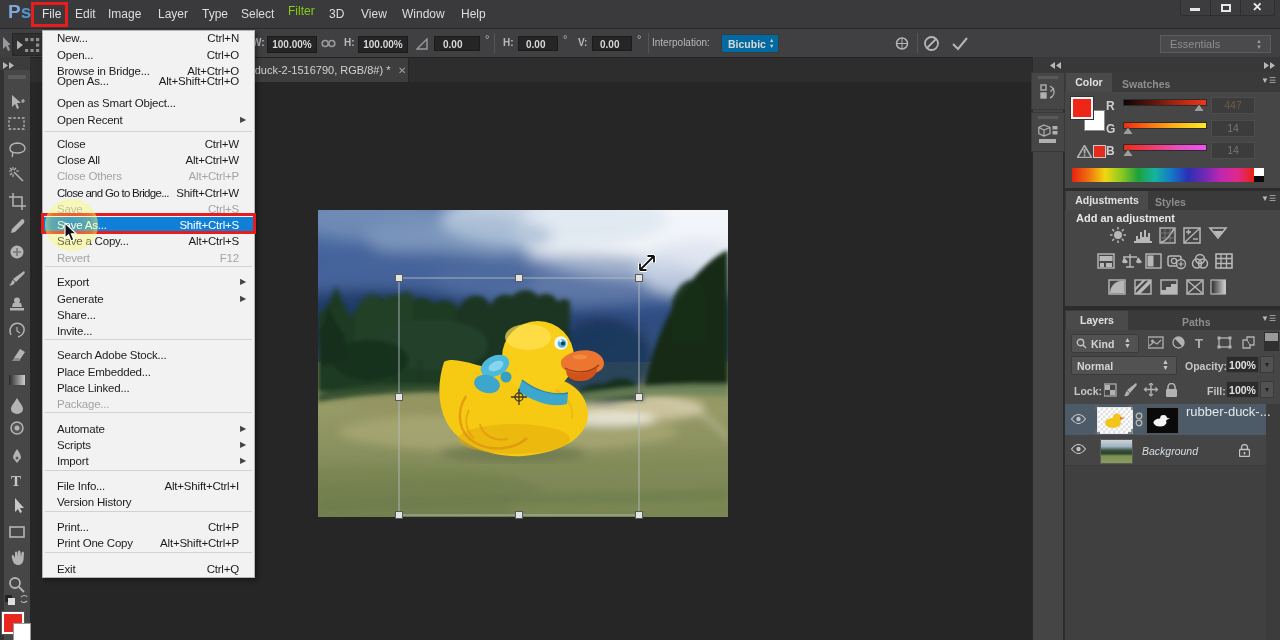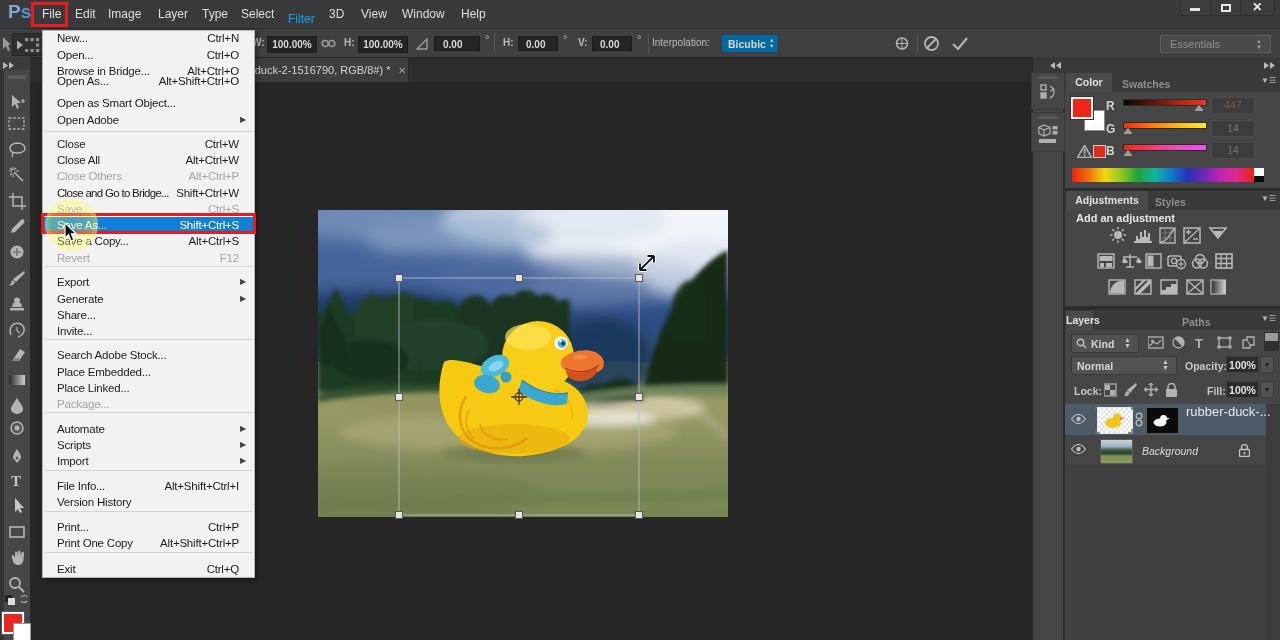--- a/index.html
+++ b/index.html
@@ -16,21 +16,21 @@
 <div class="a" id="dockstrip" style="left:1032px;top:57px;width:33px;height:583px;background:#454545;border-left:1px solid #2a2a2a;border-right:2px solid #2d2d2d;box-sizing:border-box;"></div>
 <div class="a" id="panelcol" style="left:1065px;top:57px;width:215px;height:583px;background:#454545;"></div>
 
 <div class="a" style="left:8px;top:1px;width:34px;height:26px;font-weight:bold;font-size:19px;color:#7fa8d8;">P<span style="color:#4f94cf;">s</span></div>
 <div class="a txt" style="left:42px;top:7px;color:#e2e2e2;">File</div>
 <div class="a txt" style="left:75px;top:7px;color:#dedede;">Edit</div>
 <div class="a txt" style="left:108px;top:7px;color:#dedede;">Image</div>
 <div class="a txt" style="left:158px;top:7px;color:#dedede;">Layer</div>
 <div class="a txt" style="left:202px;top:7px;color:#dedede;">Type</div>
 <div class="a txt" style="left:241px;top:7px;color:#dedede;">Select</div>
-<div class="a txt" style="left:288px;top:12px;color:#0ea5e9;text-align:right;">Filter</div>
+<div class="a txt" style="left:288px;top:4px;color:#84cc16;text-align:right;">Filter</div>
 <div class="a txt" style="left:329px;top:7px;color:#dedede;">3D</div>
 <div class="a txt" style="left:361px;top:7px;color:#dedede;">View</div>
 <div class="a txt" style="left:402px;top:7px;color:#dedede;">Window</div>
 <div class="a txt" style="left:461px;top:7px;color:#dedede;">Help</div>
 
 <div class="a" style="left:1180px;top:0px;width:93px;height:15px;border:1px solid #2e2e2e;border-top:none;background:#3d3d3f;display:flex;border-radius:0 0 3px 3px;">
  <div style="flex:1;border-right:1px solid #2e2e2e;position:relative;">
       <div style="position:absolute;left:9px;top:8px;width:10px;height:2.5px;background:#e6e6e6;"></div>
     </div>
  <div style="flex:1;border-right:1px solid #2e2e2e;position:relative;">
@@ -526,21 +526,21 @@
  <defs>
       <linearGradient id="gmap" x1="0" y1="0" x2="1" y2="0">
         <stop offset="0" stop-color="#2a2a2a"></stop>
         <stop offset="1" stop-color="#d8d8d8"></stop>
       </linearGradient>
     </defs>
 </svg>
 <div class="a" style="left:1065px;top:306px;width:215px;height:4px;background:#2c2c2c;"></div>
 
 <div class="a" style="left:1065px;top:310px;width:215px;height:20px;background:#3a3a3a;"></div>
-<div class="a" style="left:1066px;top:311px;width:27px;height:19px;background:#4a4a4a;color:#e0e0e0;font-size:10.5px;font-weight:bold;text-align:center;line-height:19px;">Layers</div>
+<div class="a" style="left:1066px;top:311px;width:62px;height:19px;background:#4a4a4a;color:#e0e0e0;font-size:10.5px;font-weight:bold;text-align:center;line-height:19px;">Layers</div>
 <div class="a" style="left:1124px;top:316px;font-size:10.5px;color:#8e8e8e;font-weight:bold;margin-top:32px;">Channels</div>
 <div class="a" style="left:1182px;top:316px;font-size:10.5px;color:#8e8e8e;font-weight:bold;">Paths</div>
 <div class="a" style="left:1261px;top:314px;font-size:8px;color:#b8b8b8;">▼☰</div>
 <div class="a" style="left:1065px;top:330px;width:215px;height:310px;background:#464646;"></div>
 
 <div class="a" style="left:1071px;top:334px;width:66px;height:17px;background:#525252;border:1px solid #3a3a3a;border-radius:2px;"></div>
 <svg class="a" style="left:1076px;top:338px;" width="11" height="11" viewBox="0 0 11 11">
     <g fill="none" stroke="#c0c0c0" stroke-width="1.4">
       <circle cx="4.5" cy="4.5" r="3.2"></circle>
       <path d="M7 7 L10 10"></path>
@@ -679,21 +679,21 @@
     <span class="s">Alt+Ctrl+O</span>
   </div>
 <div class="mi" style="top:73px">
     <span class="l">Open As...</span>
     <span class="s">Alt+Shift+Ctrl+O</span>
   </div>
 <div class="mi" style="top:95.4px">
     <span class="l">Open as Smart Object...</span>
   </div>
 <div class="mi" style="top:111.6px">
-    <span class="l">Open Adobe</span>
+    <span class="l">Open Recent</span>
     <span class="ar">▶</span>
   </div>
 <div class="msep" style="top:131px"></div>
 <div class="mi" style="top:135.9px">
     <span class="l">Close</span>
     <span class="s">Ctrl+W</span>
   </div>
 <div class="mi" style="top:152.1px">
     <span class="l">Close All</span>
     <span class="s">Alt+Ctrl+W</span>

